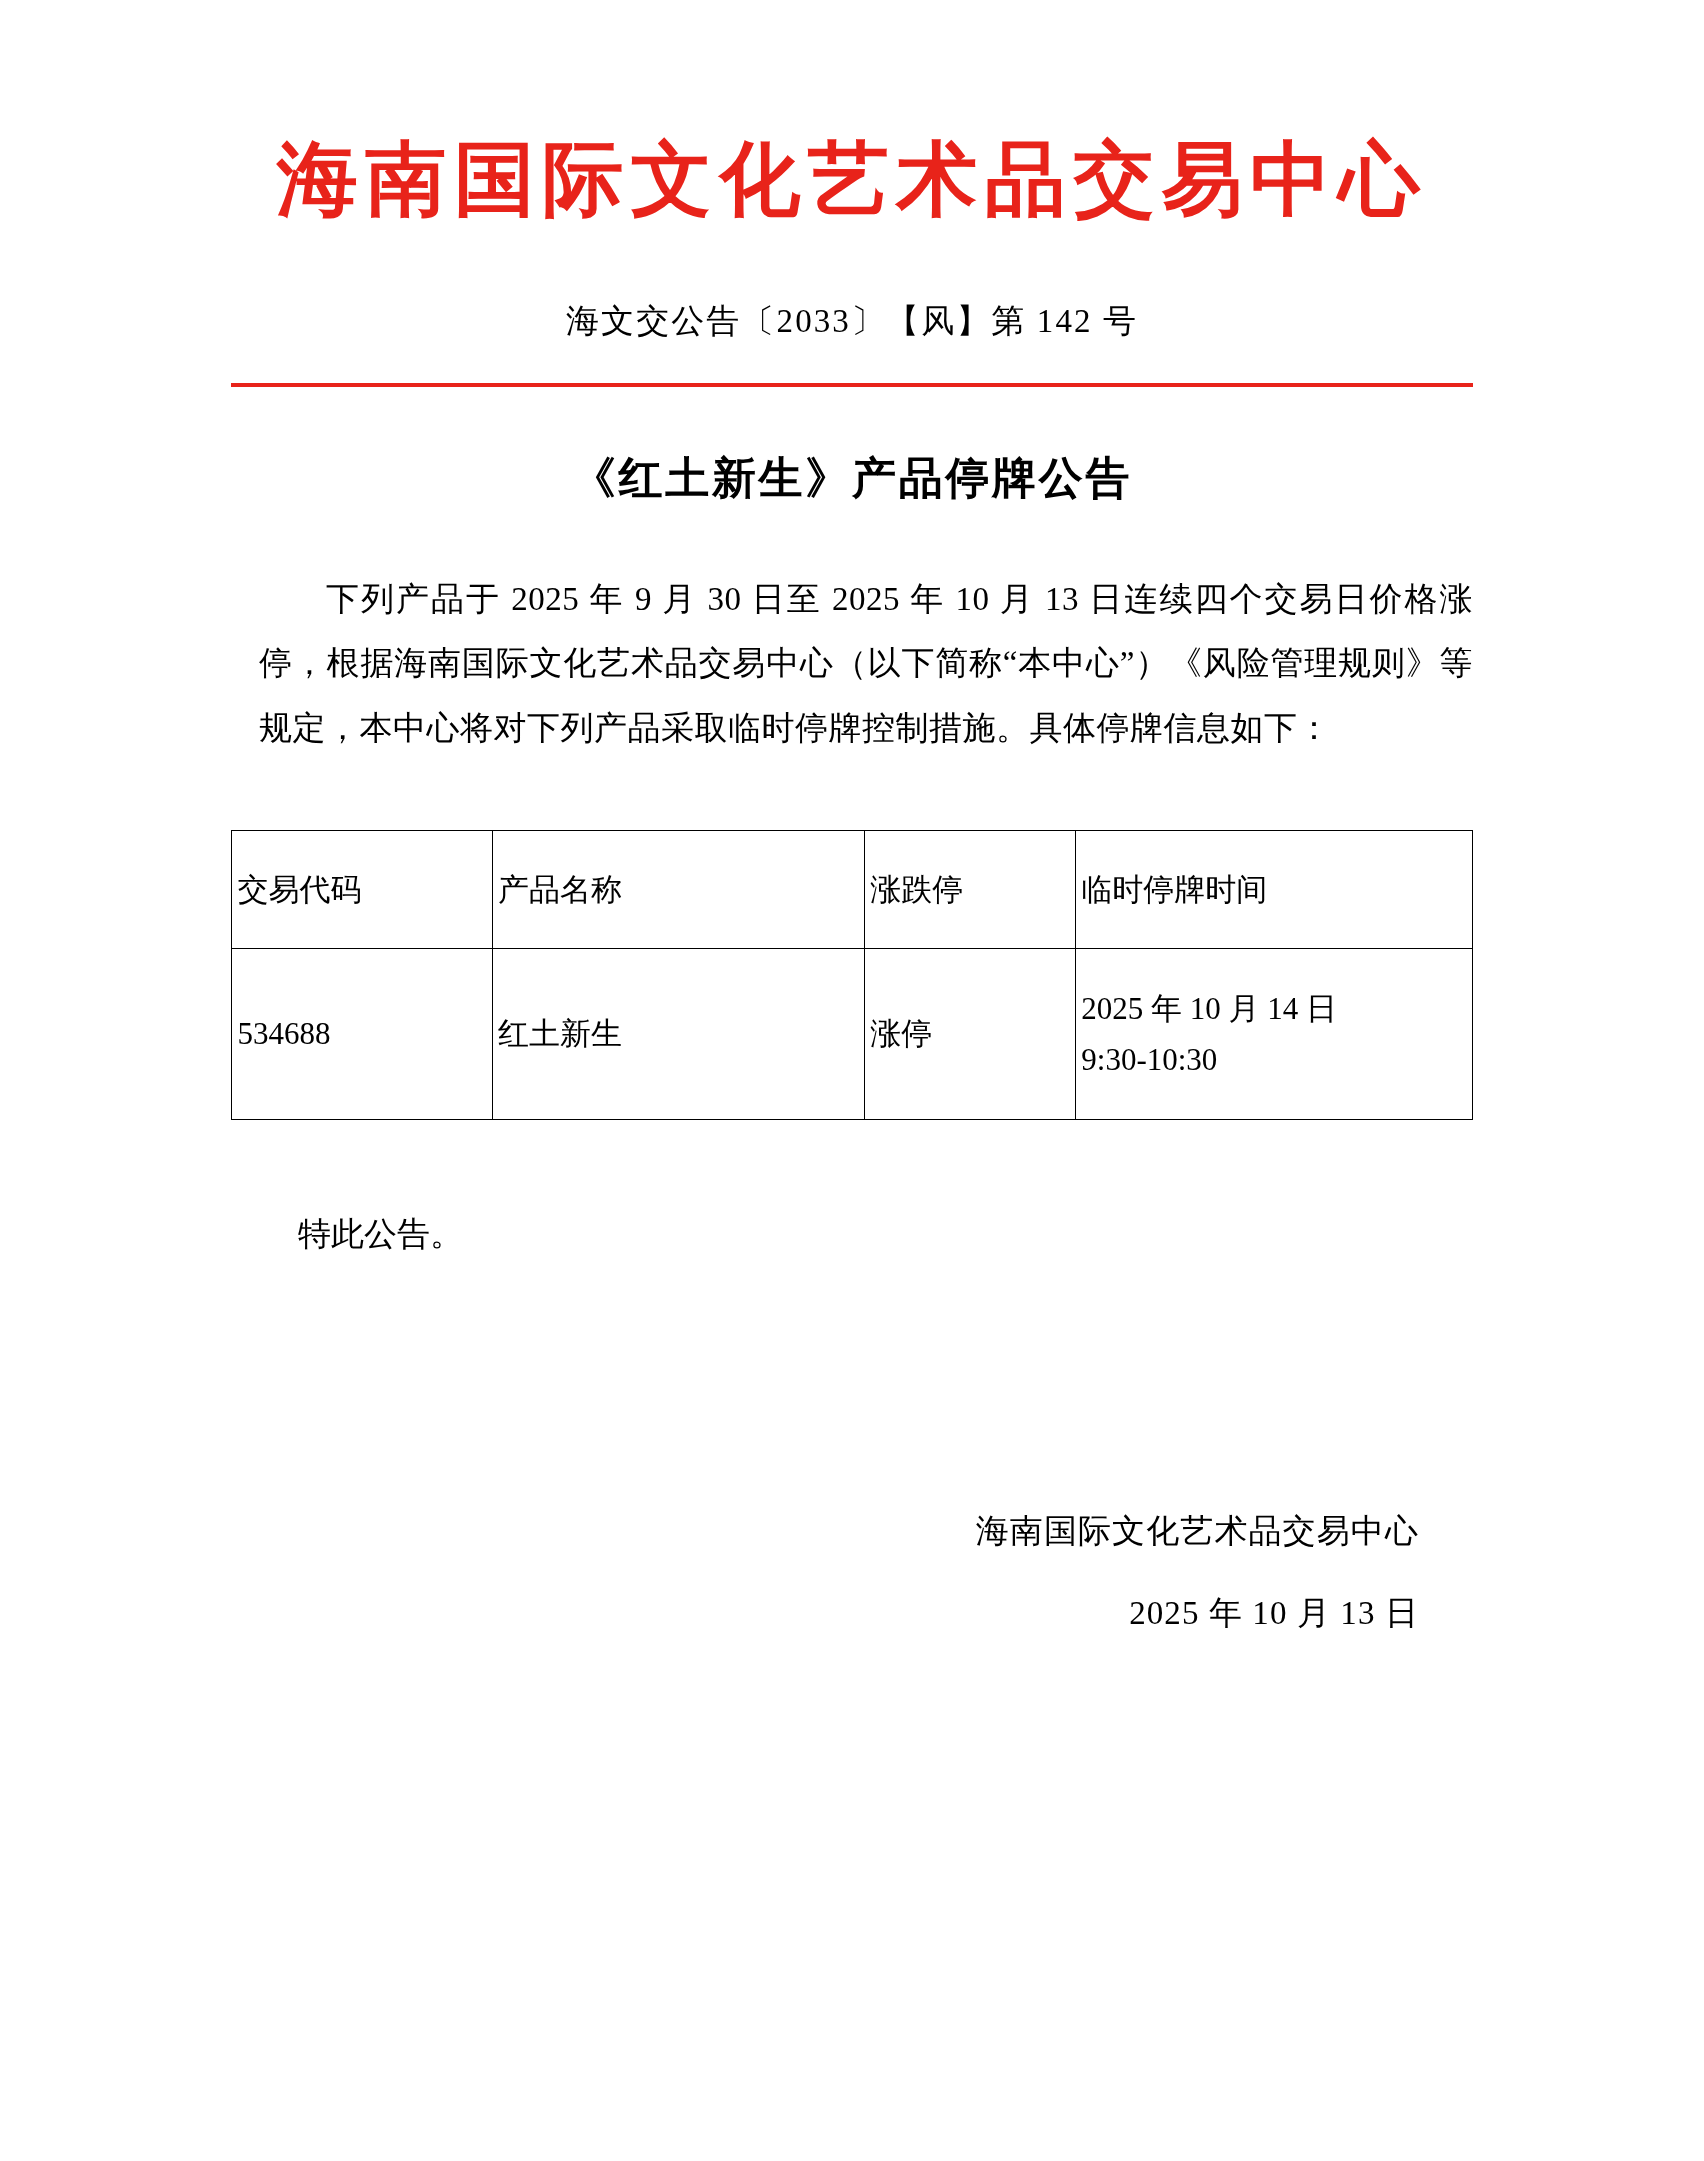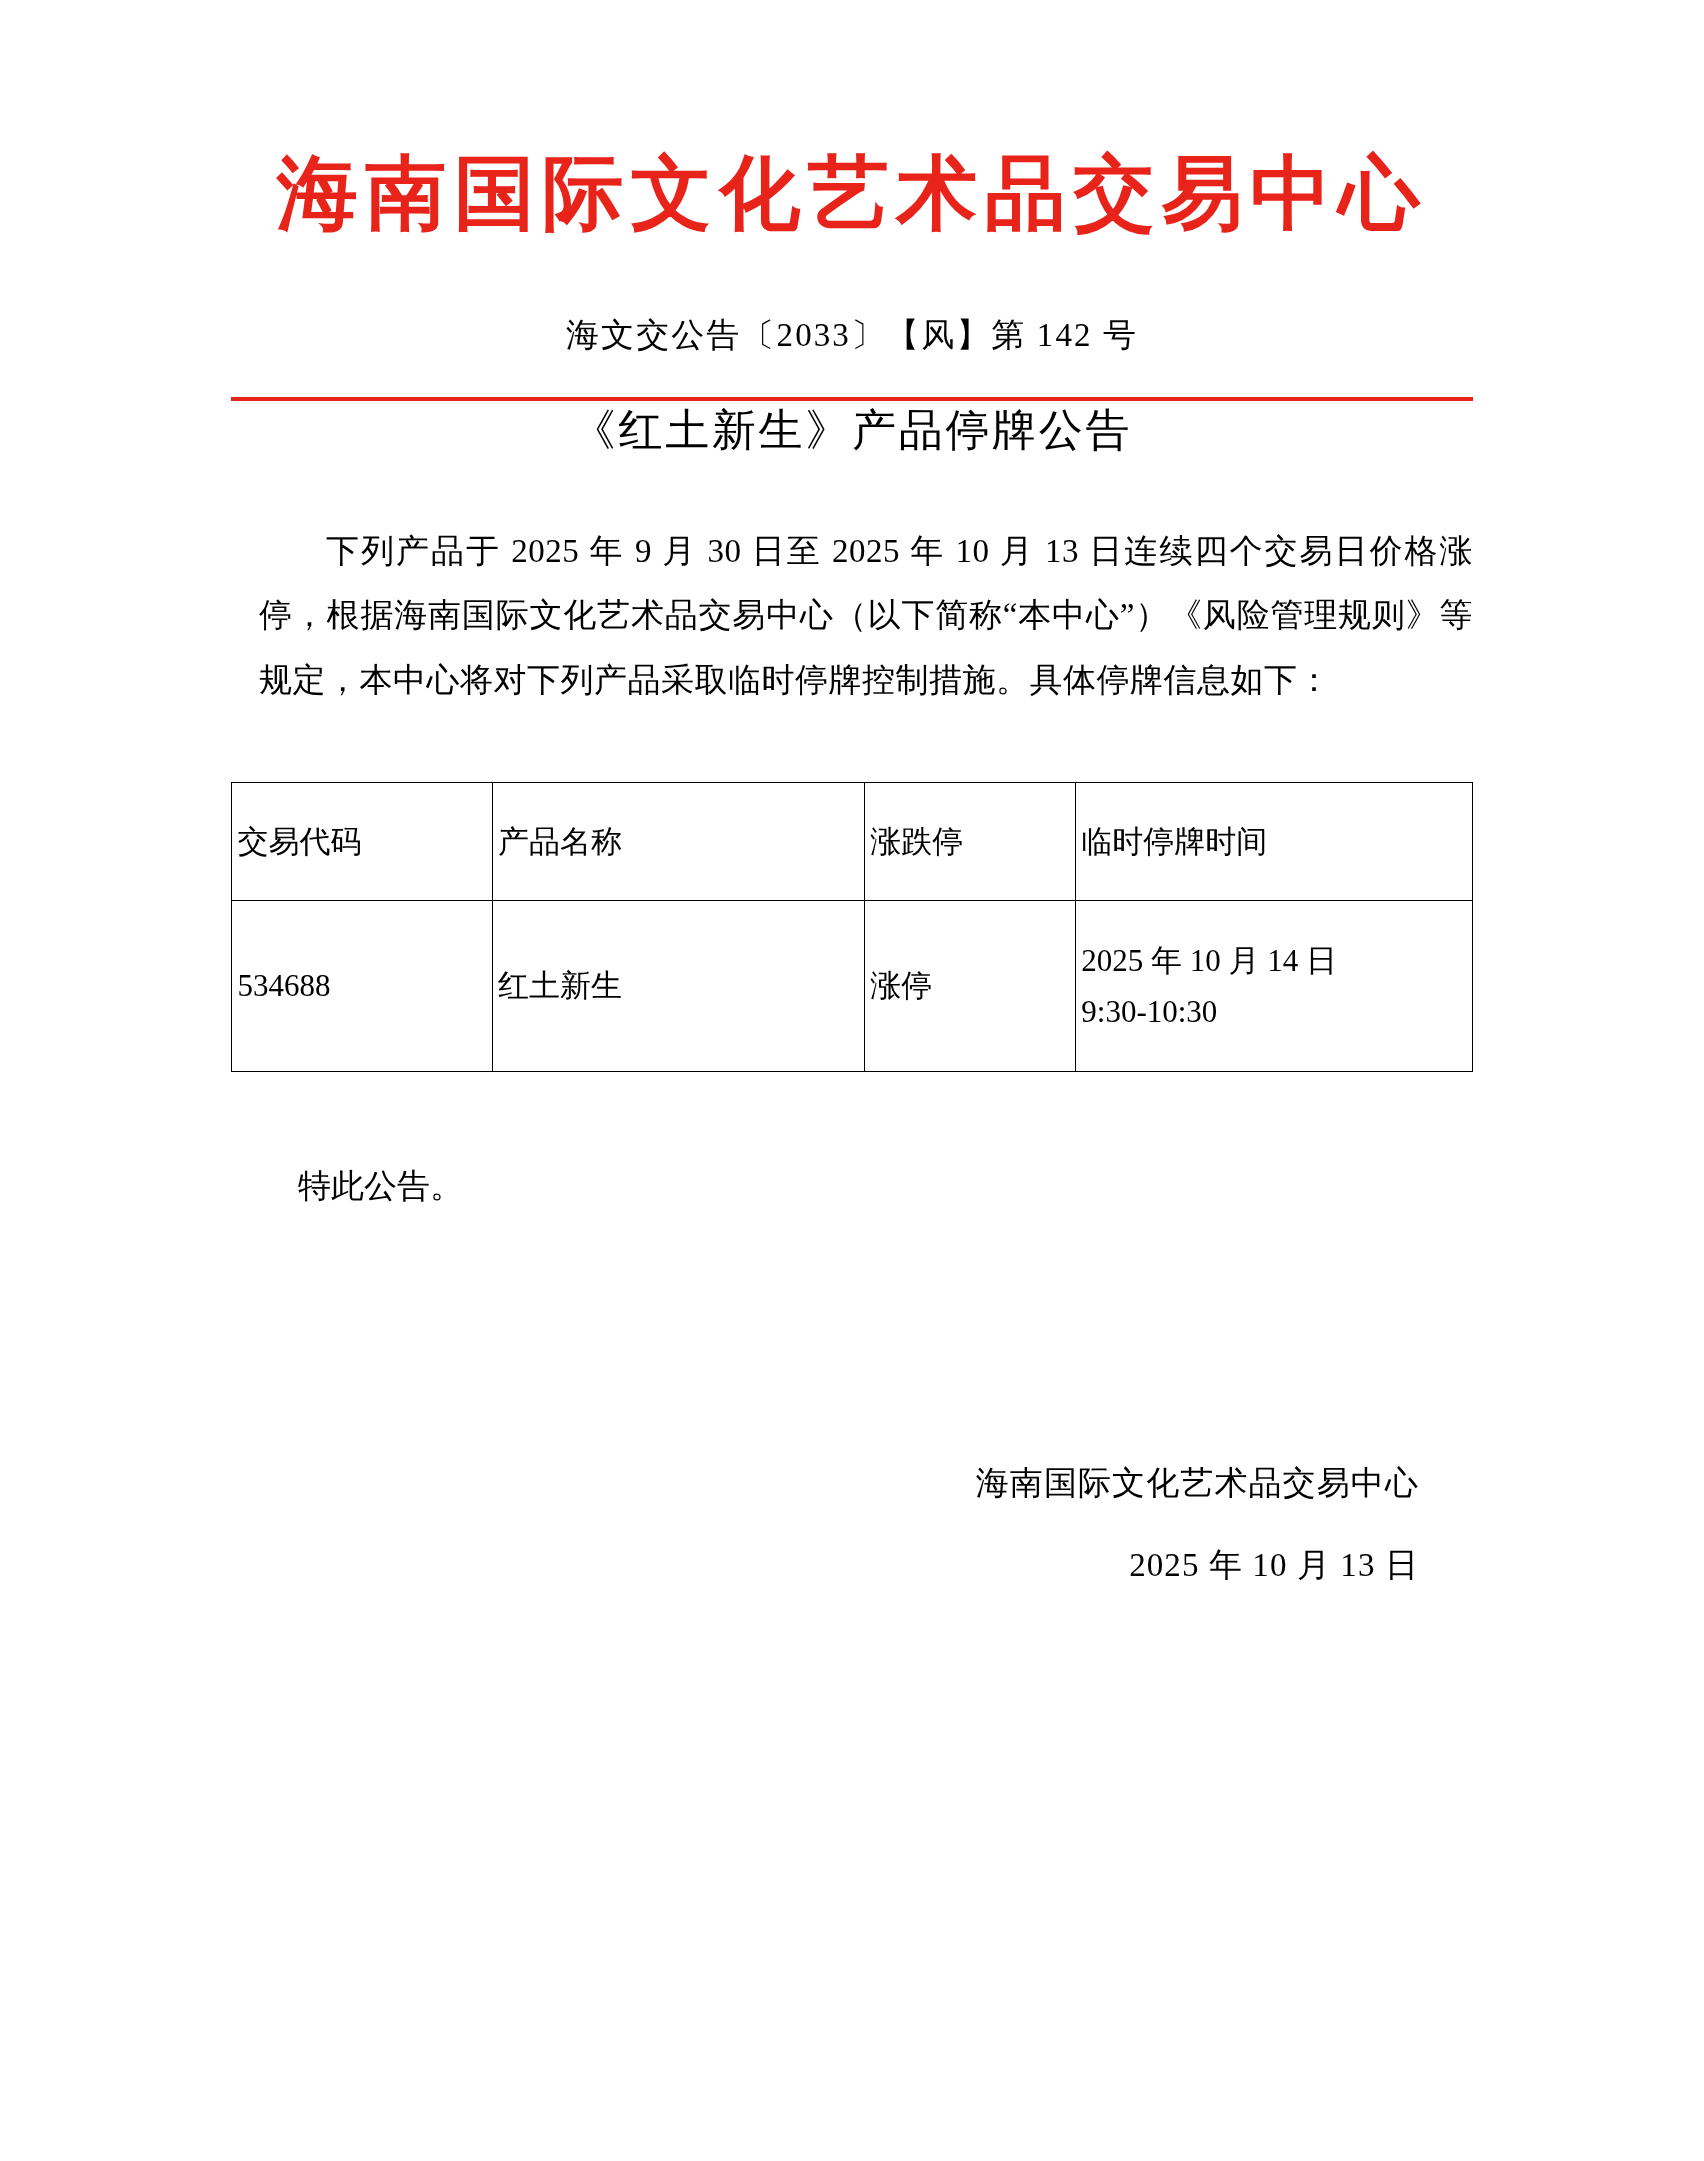--- a/index.html
+++ b/index.html
@@ -12,21 +12,21 @@
     color: #000000;
     width: 1704px;
     height: 2161px;
     position: relative;
     overflow: hidden;
   }
   .page {
     box-sizing: border-box;
     width: 1704px;
     height: 2161px;
-    padding: 14px 231px;
+    padding: 0 231px;
     position: relative;
   }
 
   
   .masthead {
     text-align: center;
     color: #e8231a;
     font-family: "Liberation Serif", "DejaVu Serif", serif;
     font-weight: bold;
     font-size: 81px;
@@ -47,22 +47,23 @@
   .red-rule {
     height: 3.8px;
     background: #e8231a;
     margin: 39px 0 0 0;
   }
 
   
   .doc-title {
     text-align: center;
     font-size: 44px;
-    font-weight: normal;
+    font-weight: bold;
     letter-spacing: 2.7px;
+    margin-top: 62px;
     font-family: "Liberation Serif", "DejaVu Serif", serif;
   }
 
   
   .body-text {
     font-size: 33px;
     line-height: 1.95;
     letter-spacing: 0.5px;
     margin-top: 59px;
     text-align: justify;

